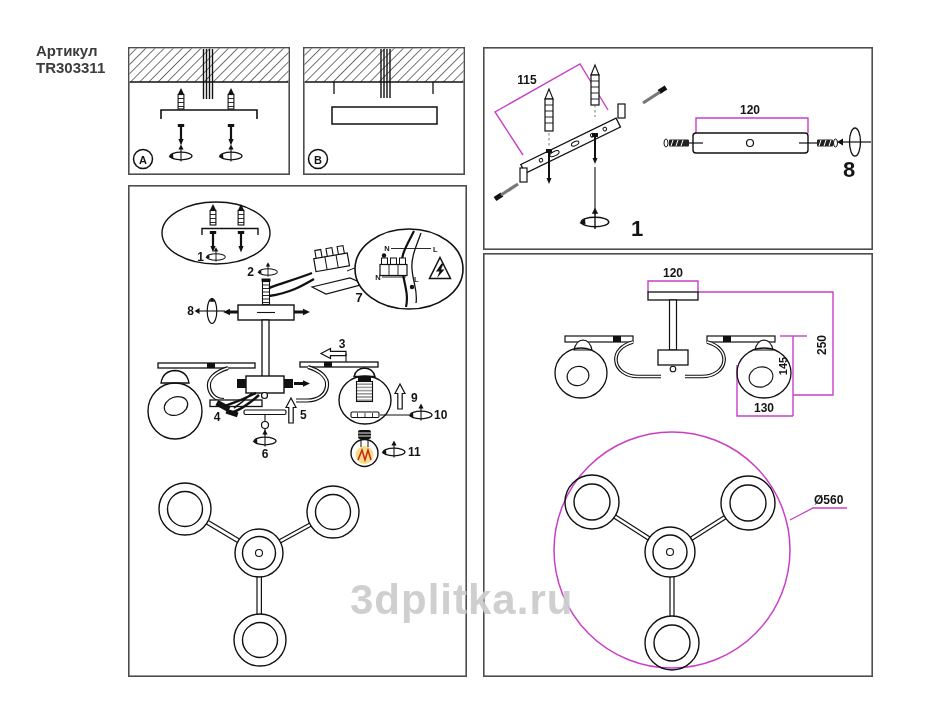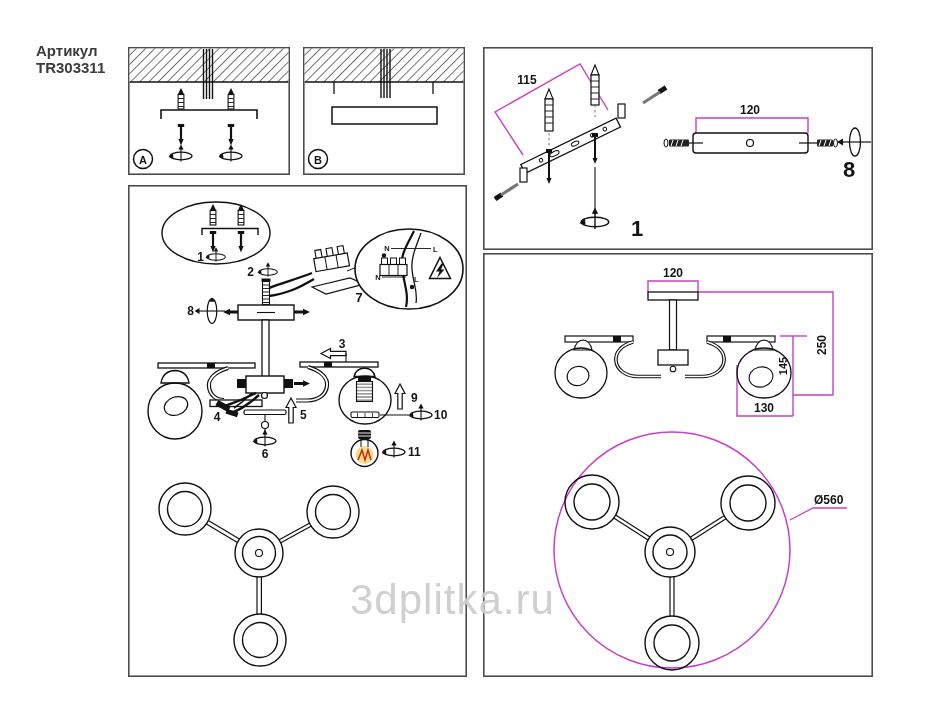--- a/index.html
+++ b/index.html
@@ -3,21 +3,21 @@
 <meta charset="utf-8">
 <style>
   html,body{margin:0;padding:0;}
   body{width:925px;height:720px;position:relative;background:#fff;
        font-family:"Liberation Sans",sans-serif;overflow:hidden;}
   .panel{position:absolute;}
   .article{position:absolute;left:24px;top:42px;color:#3c3c3c;
            font-size:15px;line-height:17px;font-weight:600;margin-left:12px;}
   svg text{font-family:"Liberation Sans",sans-serif;fill:#141414;}
   .lbl{font-weight:700;}
-  .wm{position:absolute;left:350px;top:576px;font-size:42px;font-weight:400;
+  .wm{position:absolute;left:350px;top:576px;font-size:42px;font-weight:700;
       letter-spacing:1px;color:rgba(168,168,168,0.55);z-index:9;
       text-shadow:0 0 1px rgba(255,255,255,0.9);}
 </style>
 </head>
 <body>
 
 <svg width="0" height="0" style="position:absolute" aria-hidden="true">
 <defs>
   <pattern id="hatch" patternUnits="userSpaceOnUse" width="6.5" height="6.5" patternTransform="rotate(45)">
     <rect width="6.5" height="6.5" fill="#fff"></rect>

